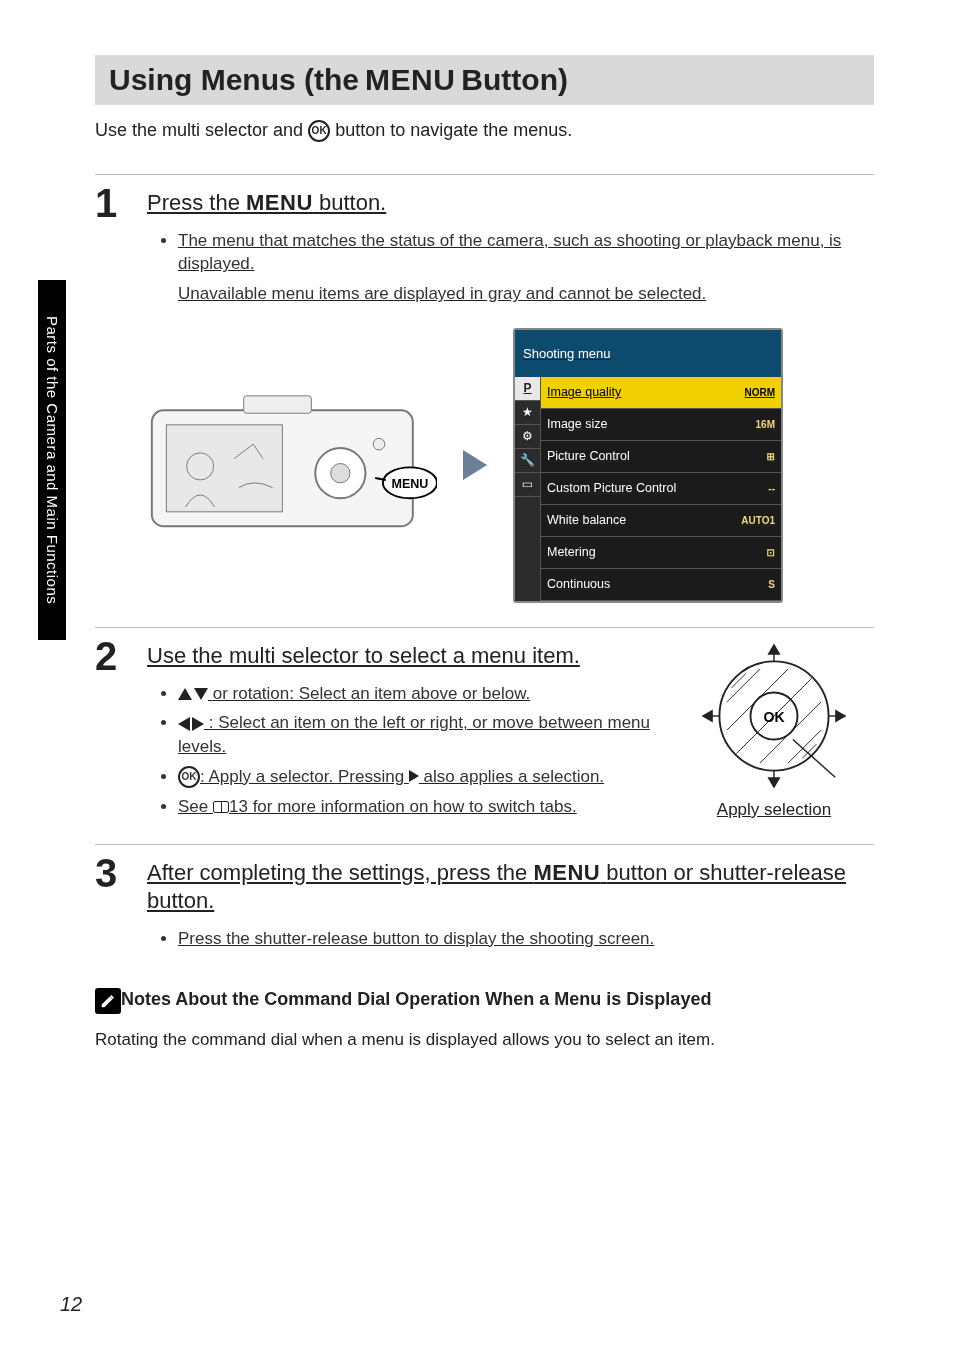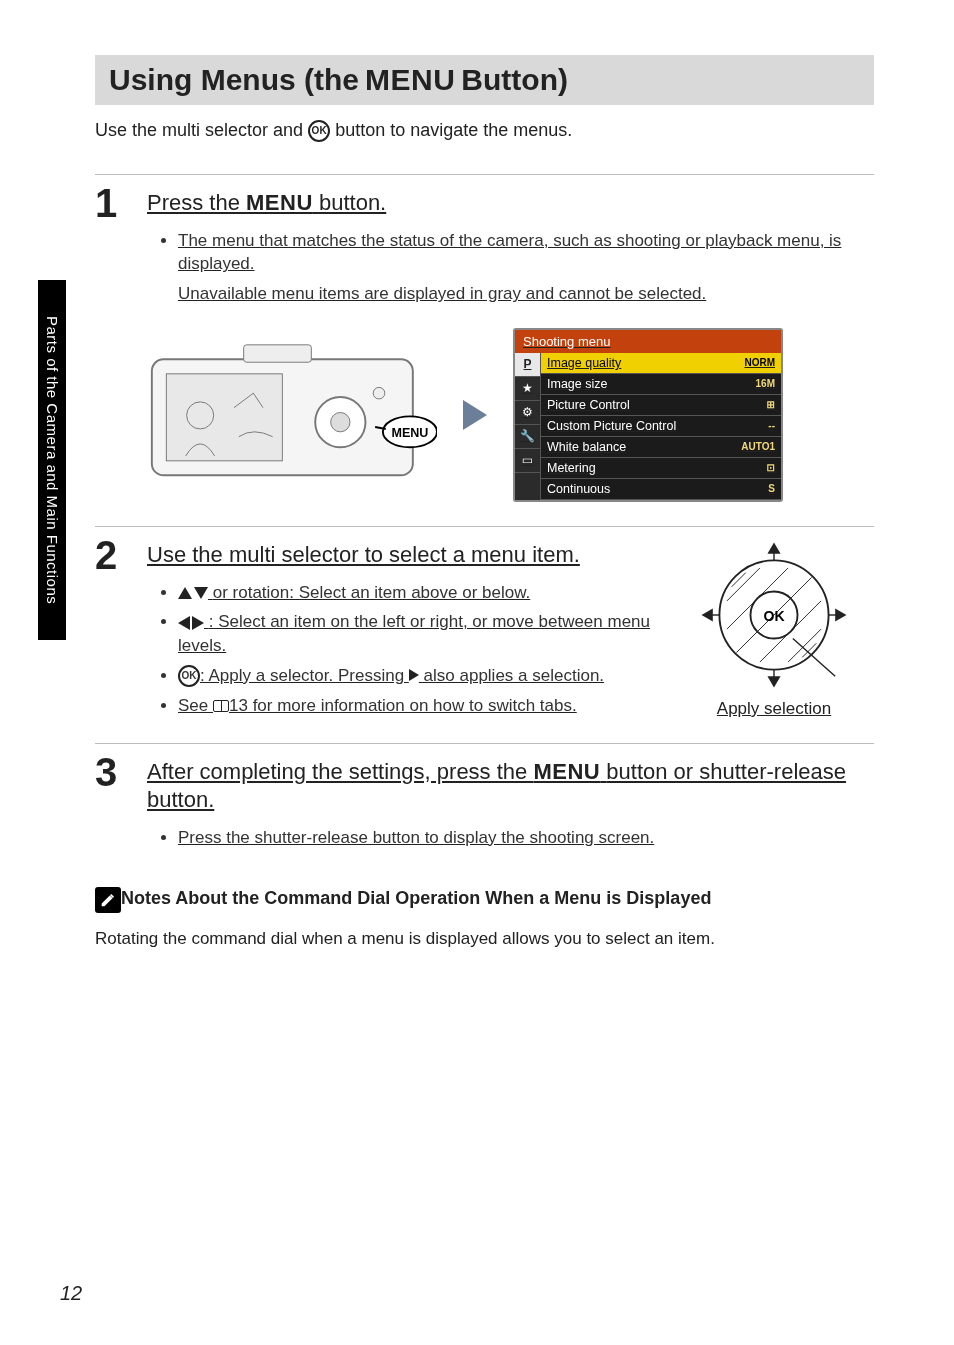--- a/index.html
+++ b/index.html
@@ -91,36 +91,36 @@
     border-left: 24px solid #6b7f99;
     margin: 0 8px;
   }
   .menu-screen {
     flex: 0 0 270px;
     background: #1b1b1b; color: #fff;
     border: 2px solid #888; border-radius: 3px;
     font-size: 13px;
   }
   .menu-screen-header {
-    background: #c2410c; padding: 4px 8px; font-size: 13px;
+    background: #0c4a6e; padding: 16px 8px; font-size: 13px;
   }
   .menu-screen-body { display: flex; }
   .menu-tabs {
     width: 26px; background: #2b2b2b; border-right: 1px solid #555;
     display: flex; flex-direction: column;
   }
   .menu-tabs .tab {
     height: 24px; display:flex; align-items:center; justify-content:center;
     border-bottom: 1px solid #555; font-size: 12px;
   }
   .menu-tabs .tab.sel { background:#e8e8e8; color:#222; font-weight:bold; }
   .menu-list { flex:1; }
   .menu-row {
     display:flex; justify-content:space-between; align-items:center;
-    padding: 2.5px 6px; border-bottom:1px solid #555; height:21px;
+    padding: 2.5px 6px; border-bottom:1px solid #555; height:32px;
     font-size: 12.5px;
   }
   .menu-row.sel { background:#f0d000; color:#000; }
   .menu-val { font-size:10px; font-weight:bold; color:#f0d87a; }
   .menu-row.sel .menu-val { color:#000; }
   .step2-wrap { display:flex; }
   .step2-text { flex:1 1 440px; }
   .selector-fig { flex:0 0 200px; position:relative; text-align:center; }
   .selector-label { font-size:17px; }
   .glyph { display:inline-block; vertical-align:middle; }
@@ -149,21 +149,21 @@
   .notes-head {
     display:flex; align-items:flex-start; margin-top:26px;
   }
   .pencil-badge {
     width:26px;height:26px;background:#000;border-radius:3px;
     display:flex;align-items:center;justify-content:center;flex:0 0 26px;
   }
   .notes-title { font-size:18px; font-weight:bold; line-height:1.3; }
   .notes-body { font-size:17px; margin:14px 0 0 0; line-height:1.4; }
   .page-num {
-    position:absolute; left:60px; bottom:40px; font-style:italic; font-size:20px;
+    position:absolute; left:60px; bottom:29px; font-style:italic; font-size:20px;
   }
 </style>
 </head>
 <body>
 
 <div class="page">
   <div class="side-tab">Parts of the Camera and Main Functions</div>
 
   <div class="content">
     <div class="h1-bar">

